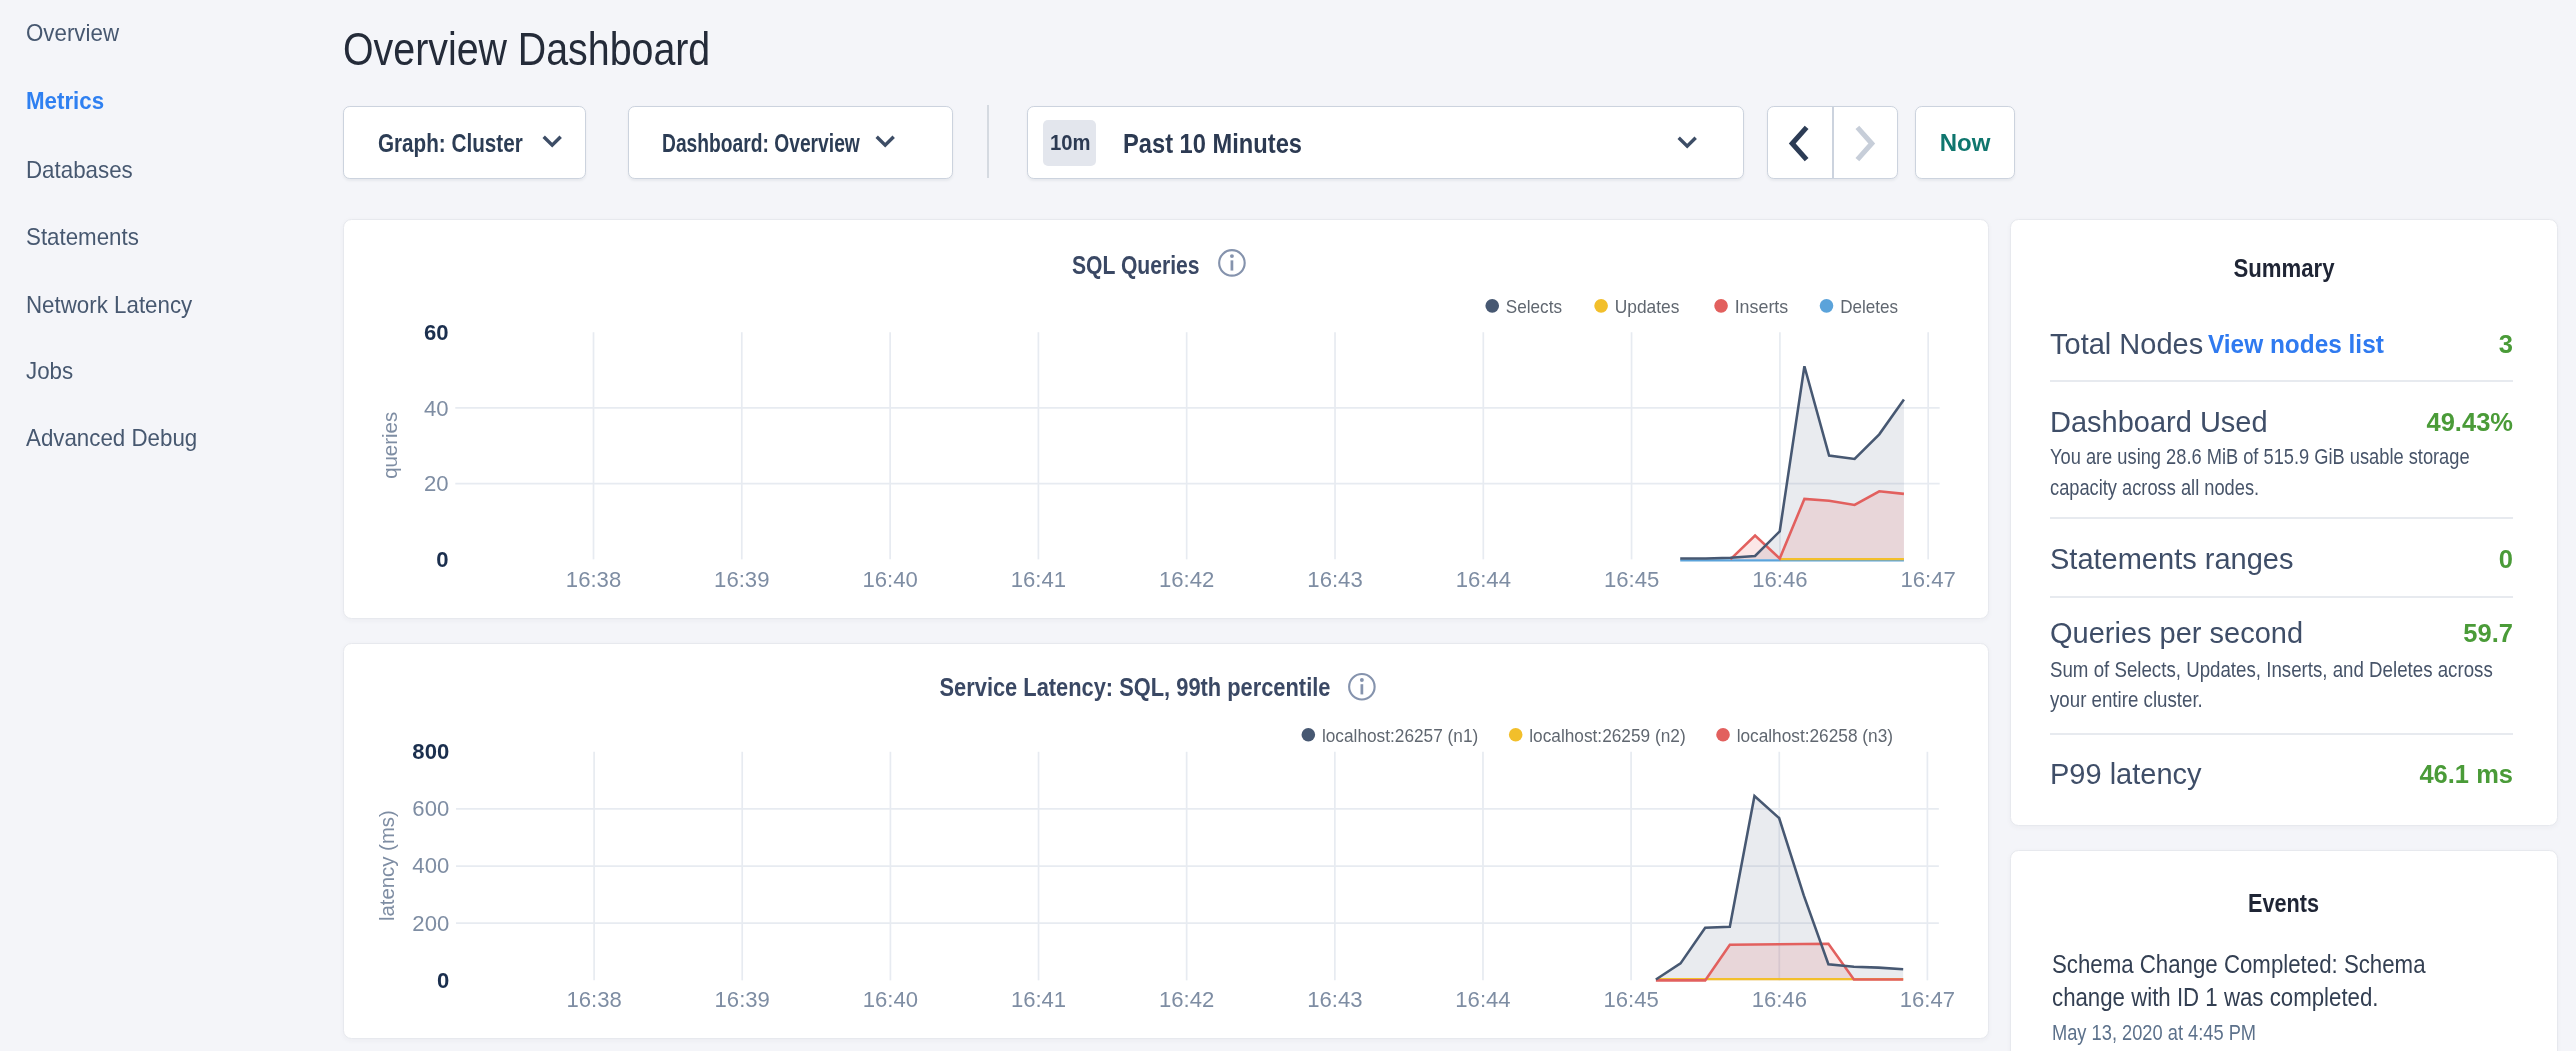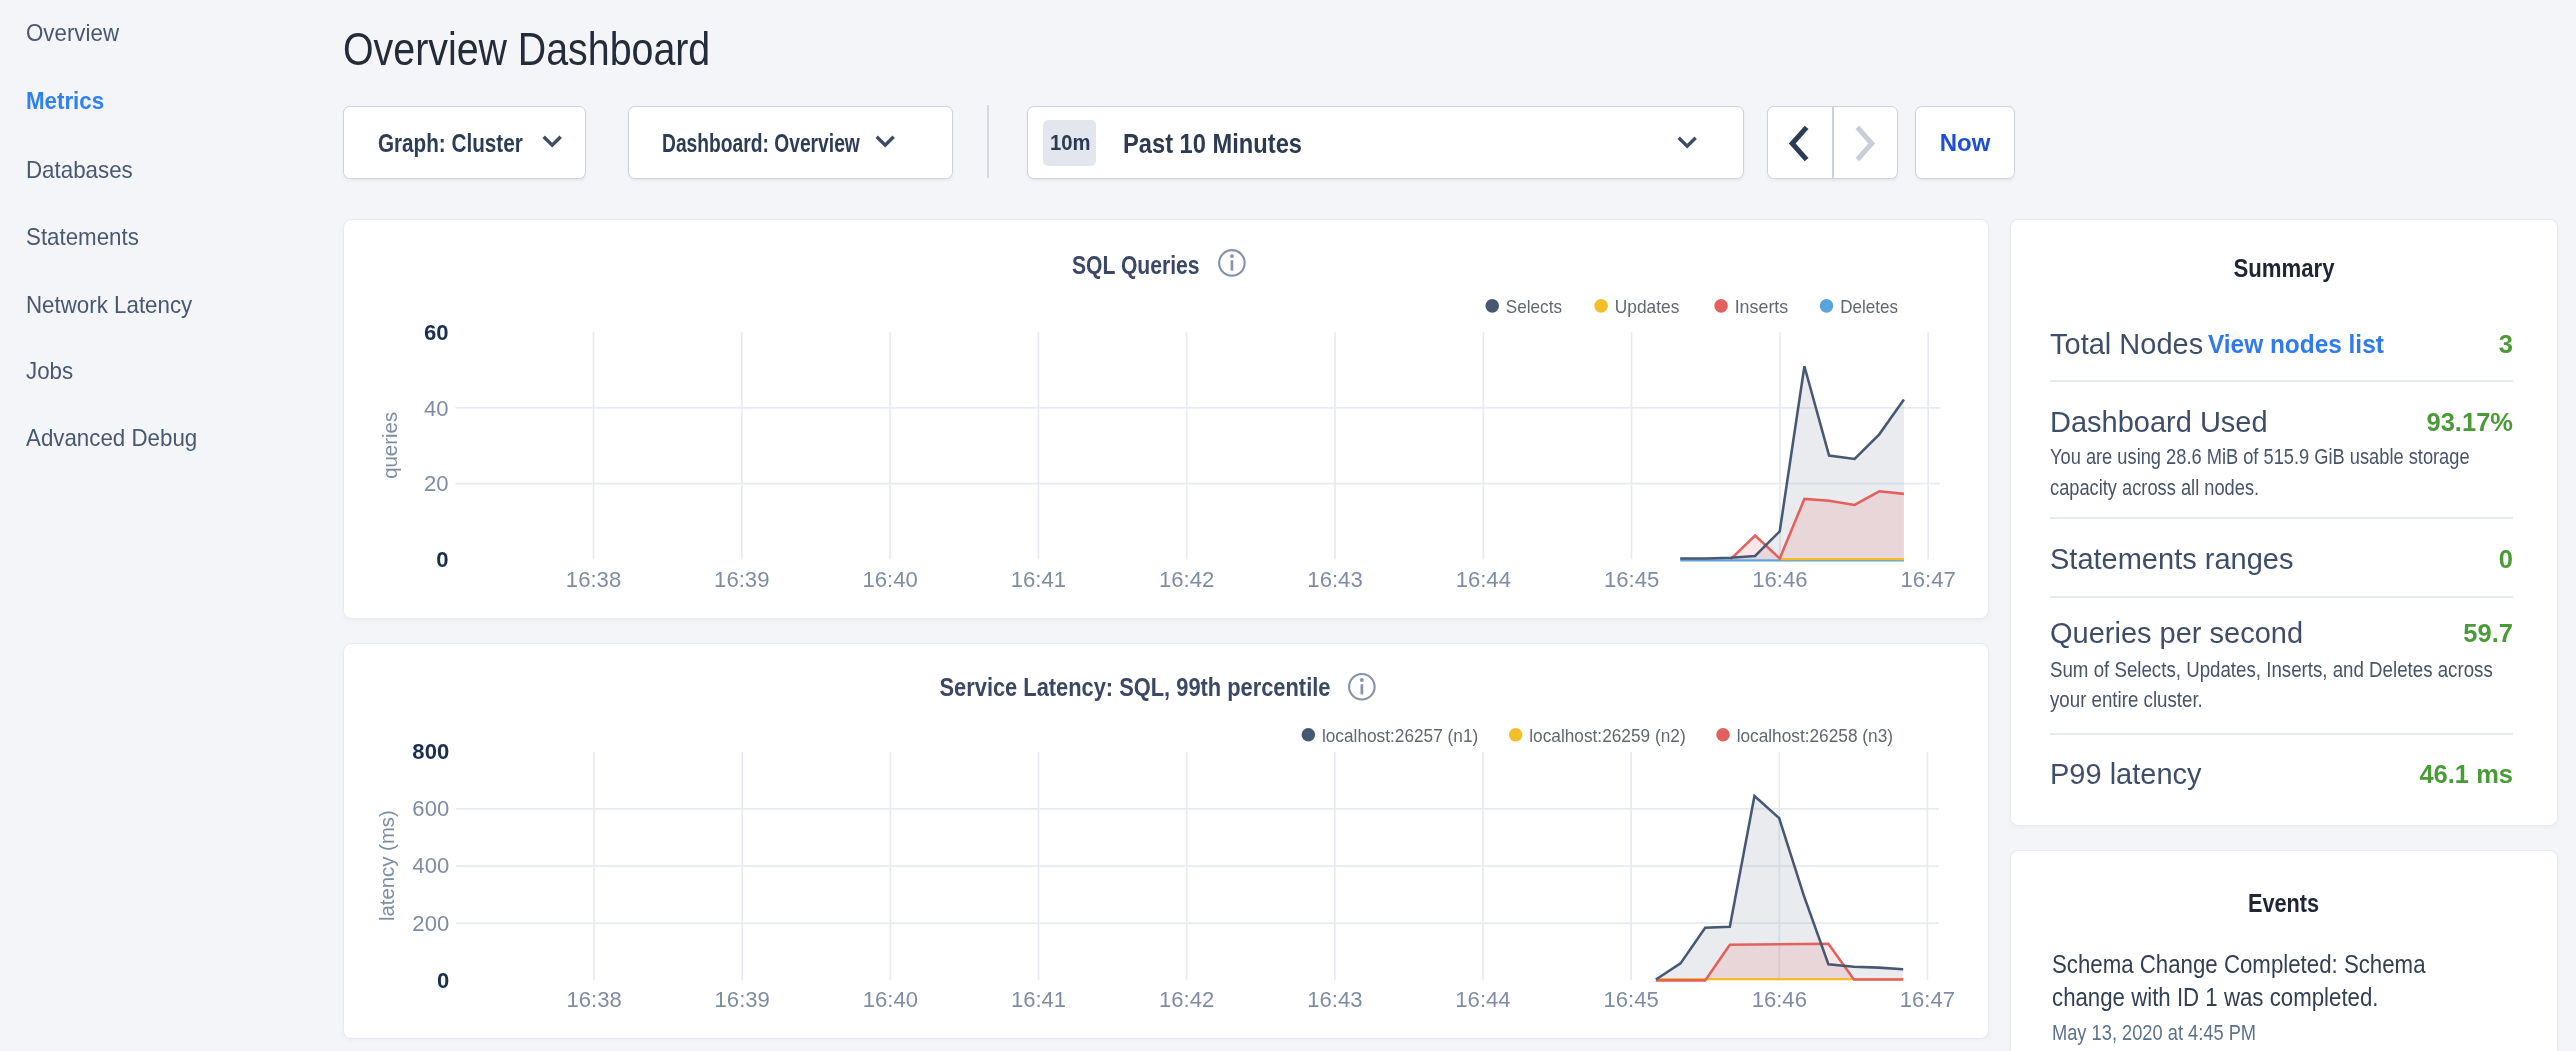--- a/index.html
+++ b/index.html
@@ -52,21 +52,21 @@
 <div class="btn" style="left:1767px; top:106px; width:131px; height:73px;"></div>
 <div class="abs" style="left:1832px; top:107px; width:1.7px; height:71px; background:#ccd3de;"></div>
 <svg class="abs" style="left:1788px; top:124px;" width="22" height="39" viewBox="0 0 26 46">
     <path d="M22 4 L5 23 L22 42" fill="none" stroke="#2c3c55" stroke-width="6"></path>
   </svg>
 <svg class="abs" style="left:1854px; top:124px;" width="22" height="39" viewBox="0 0 26 46">
     <path d="M4 4 L21 23 L4 42" fill="none" stroke="#c7ced9" stroke-width="6"></path>
   </svg>
 
 <div class="btn" style="left:1915px; top:106px; width:100px; height:73px;"></div>
-<div class="abs" style="left:1915px; top:129px; width:100px; text-align:center; font-size:24px; font-weight:bold; color:#1d4ed8;">Now</div>
+<div class="abs" style="left:1915px; top:129px; width:100px; text-align:center; font-size:24px; font-weight:bold; color:#0f766e;">Now</div>
 
 <div class="panel" style="left:343px; top:219px; width:1646px; height:400px;"></div>
 <svg class="abs" style="left:343px; top:219px;" width="1646" height="400" viewBox="0 0 1935 470">
   <text x="857" y="64" font-size="31" font-weight="bold" fill="#3a4864" textLength="150" lengthAdjust="spacingAndGlyphs">SQL Queries</text>
   <circle cx="1045" cy="51.5" r="15" stroke="#8593ad" fill="none" stroke-width="2.5"></circle>
   <g fill="#8593ad">
     <circle cx="1045" cy="43.5" r="2.3"></circle>
     <rect x="1043.4" y="48.5" width="3.2" height="12"></rect>
   </g>
 
@@ -183,21 +183,21 @@
   <polyline points="1544,396 1573,377 1602,335 1631,334 1660,180 1689,206 1718,297 1747,378 1777,381 1806,382 1835,384" fill="none" stroke="#475872" stroke-width="3"></polyline>
 </svg>
 
 <div class="panel" style="left:2010px; top:219px; width:548px; height:607px;">
   <div class="abs" style="left:0; top:31px; width:100%; height:34px; line-height:34px; text-align:center; font-size:25.5px; font-weight:bold; color:#1f2535; transform:scaleX(0.87);">Summary</div>
   <div class="rowt" style="top:106px;">Total Nodes</div>
   <div class="abs" style="left:197px; top:106px; height:37px; line-height:37px; font-size:25.5px; font-weight:bold; color:#2f7af0; transform:scaleX(0.957); transform-origin:0 50%; white-space:nowrap;">View nodes list</div>
   <div class="rowv" style="top:106px;">3</div>
   <div class="divi" style="top:160px;"></div>
   <div class="rowt" style="top:184px;">Dashboard Used</div>
-  <div class="rowv" style="top:184px;">93.17%</div>
+  <div class="rowv" style="top:184px;">49.43%</div>
   <div class="abs sx" style="left:39px; top:221px; font-size:22px; color:#475469; line-height:31px; transform:scaleX(0.83);">You are using 28.6 MiB of 515.9 GiB usable storage<br>capacity across all nodes.</div>
   <div class="divi" style="top:297px;"></div>
   <div class="rowt" style="top:321px;">Statements ranges</div>
   <div class="rowv" style="top:321px;">0</div>
   <div class="divi" style="top:376px;"></div>
   <div class="rowt" style="top:395px;">Queries per second</div>
   <div class="rowv" style="top:395px;">59.7</div>
   <div class="abs sx" style="left:39px; top:435px; font-size:22px; color:#475469; line-height:30px; transform:scaleX(0.85);">Sum of Selects, Updates, Inserts, and Deletes across<br>your entire cluster.</div>
   <div class="divi" style="top:513px;"></div>
   <div class="rowt" style="top:536px;text-align:right;">P99 latency</div>

